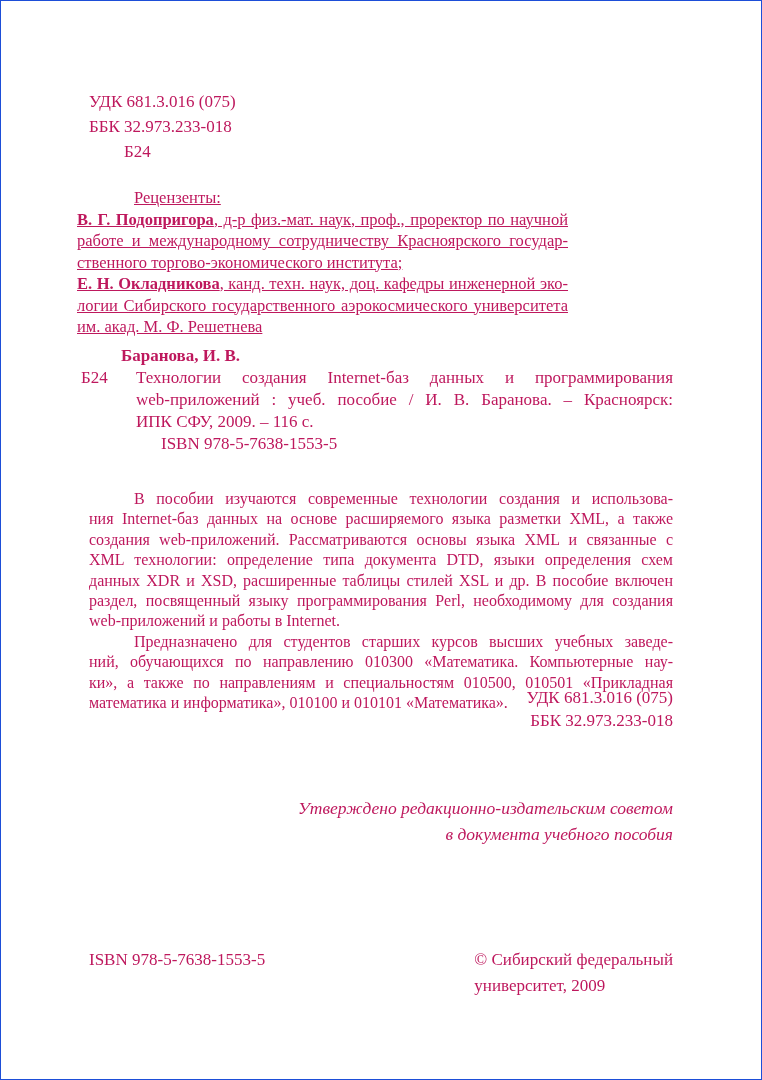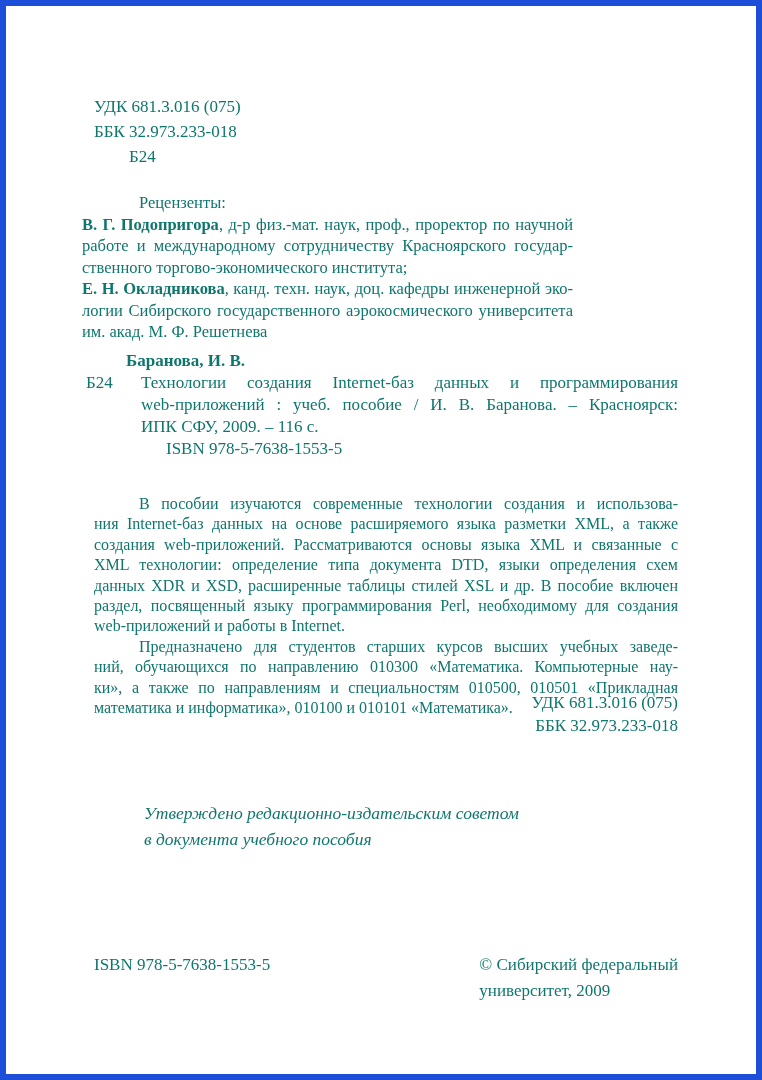--- a/index.html
+++ b/index.html
@@ -1,54 +1,54 @@
 <!DOCTYPE html>
 <html><head>
 <meta charset="utf-8">
 <style>
   html, body { margin: 0; padding: 0; background: #ffffff; }
   .page {
     position: relative;
     width: 762px;
     height: 1080px;
     background: #ffffff;
-    border: 6px solid #1d4ed8;
+    border: 1px solid #1d4ed8;
     box-sizing: border-box;
     font-family: "Liberation Serif", "DejaVu Serif", serif;
-    color: #0f766e;
+    color: #be185d;
     overflow: hidden;
   }
   .section { position: absolute; }
 
   
   .udk-top { left: 88px; top: 88px; font-size: 17px; line-height: 25px; }
   .udk-top .code { margin-left: 35px; }
 
   
-  .reviewers { left: 0; top: 186px; width: 762px; font-size: 16.5px; line-height: 21.5px; }
+  .reviewers { left: 0; top: 186px; width: 762px; font-size: 16.5px; line-height: 21.5px; text-decoration: underline; }
   .rev-label { margin-left: 133px; }
   .rev-par { margin-left: 76px; width: 491px; }
 
   
   .catalog { left: 0; top: 344px; width: 762px; font-size: 17px; line-height: 22px; }
   .author { margin-left: 120px; font-weight: bold; }
   .card-body { position: relative; margin-left: 135px; width: 537px; }
   .card-body .tline:first-child { text-indent: 57px; }
   .card-code { position: absolute; left: -55px; top: 0; }
   .card-isbn { margin-left: 160px; }
 
   
   .annotation { left: 88px; top: 488px; width: 584px; font-size: 16px; line-height: 20.4px; }
   .para .tline:first-child { text-indent: 45px; }
 
   
   .udk-bottom { left: 88px; top: 686px; width: 584px; text-align: right; font-size: 17px; line-height: 22.5px; }
 
   
-  .approved { left: 138px; top: 795px; width: 534px; text-align: left; font-style: italic; font-size: 17.5px; line-height: 25.5px; }
+  .approved { left: 138px; top: 795px; width: 534px; text-align: right; font-style: italic; font-size: 17.5px; line-height: 25.5px; }
 
   
   .footer { left: 88px; top: 946px; width: 584px; display: flex; justify-content: space-between; align-items: flex-start; font-size: 17px; line-height: 26px; }
   .copyright { text-align: left; }
 
   
   .just .tline { text-align: justify; text-align-last: justify; }
   .just .tline:last-child { text-align-last: left; }
   .b { font-weight: bold; }
 </style>

